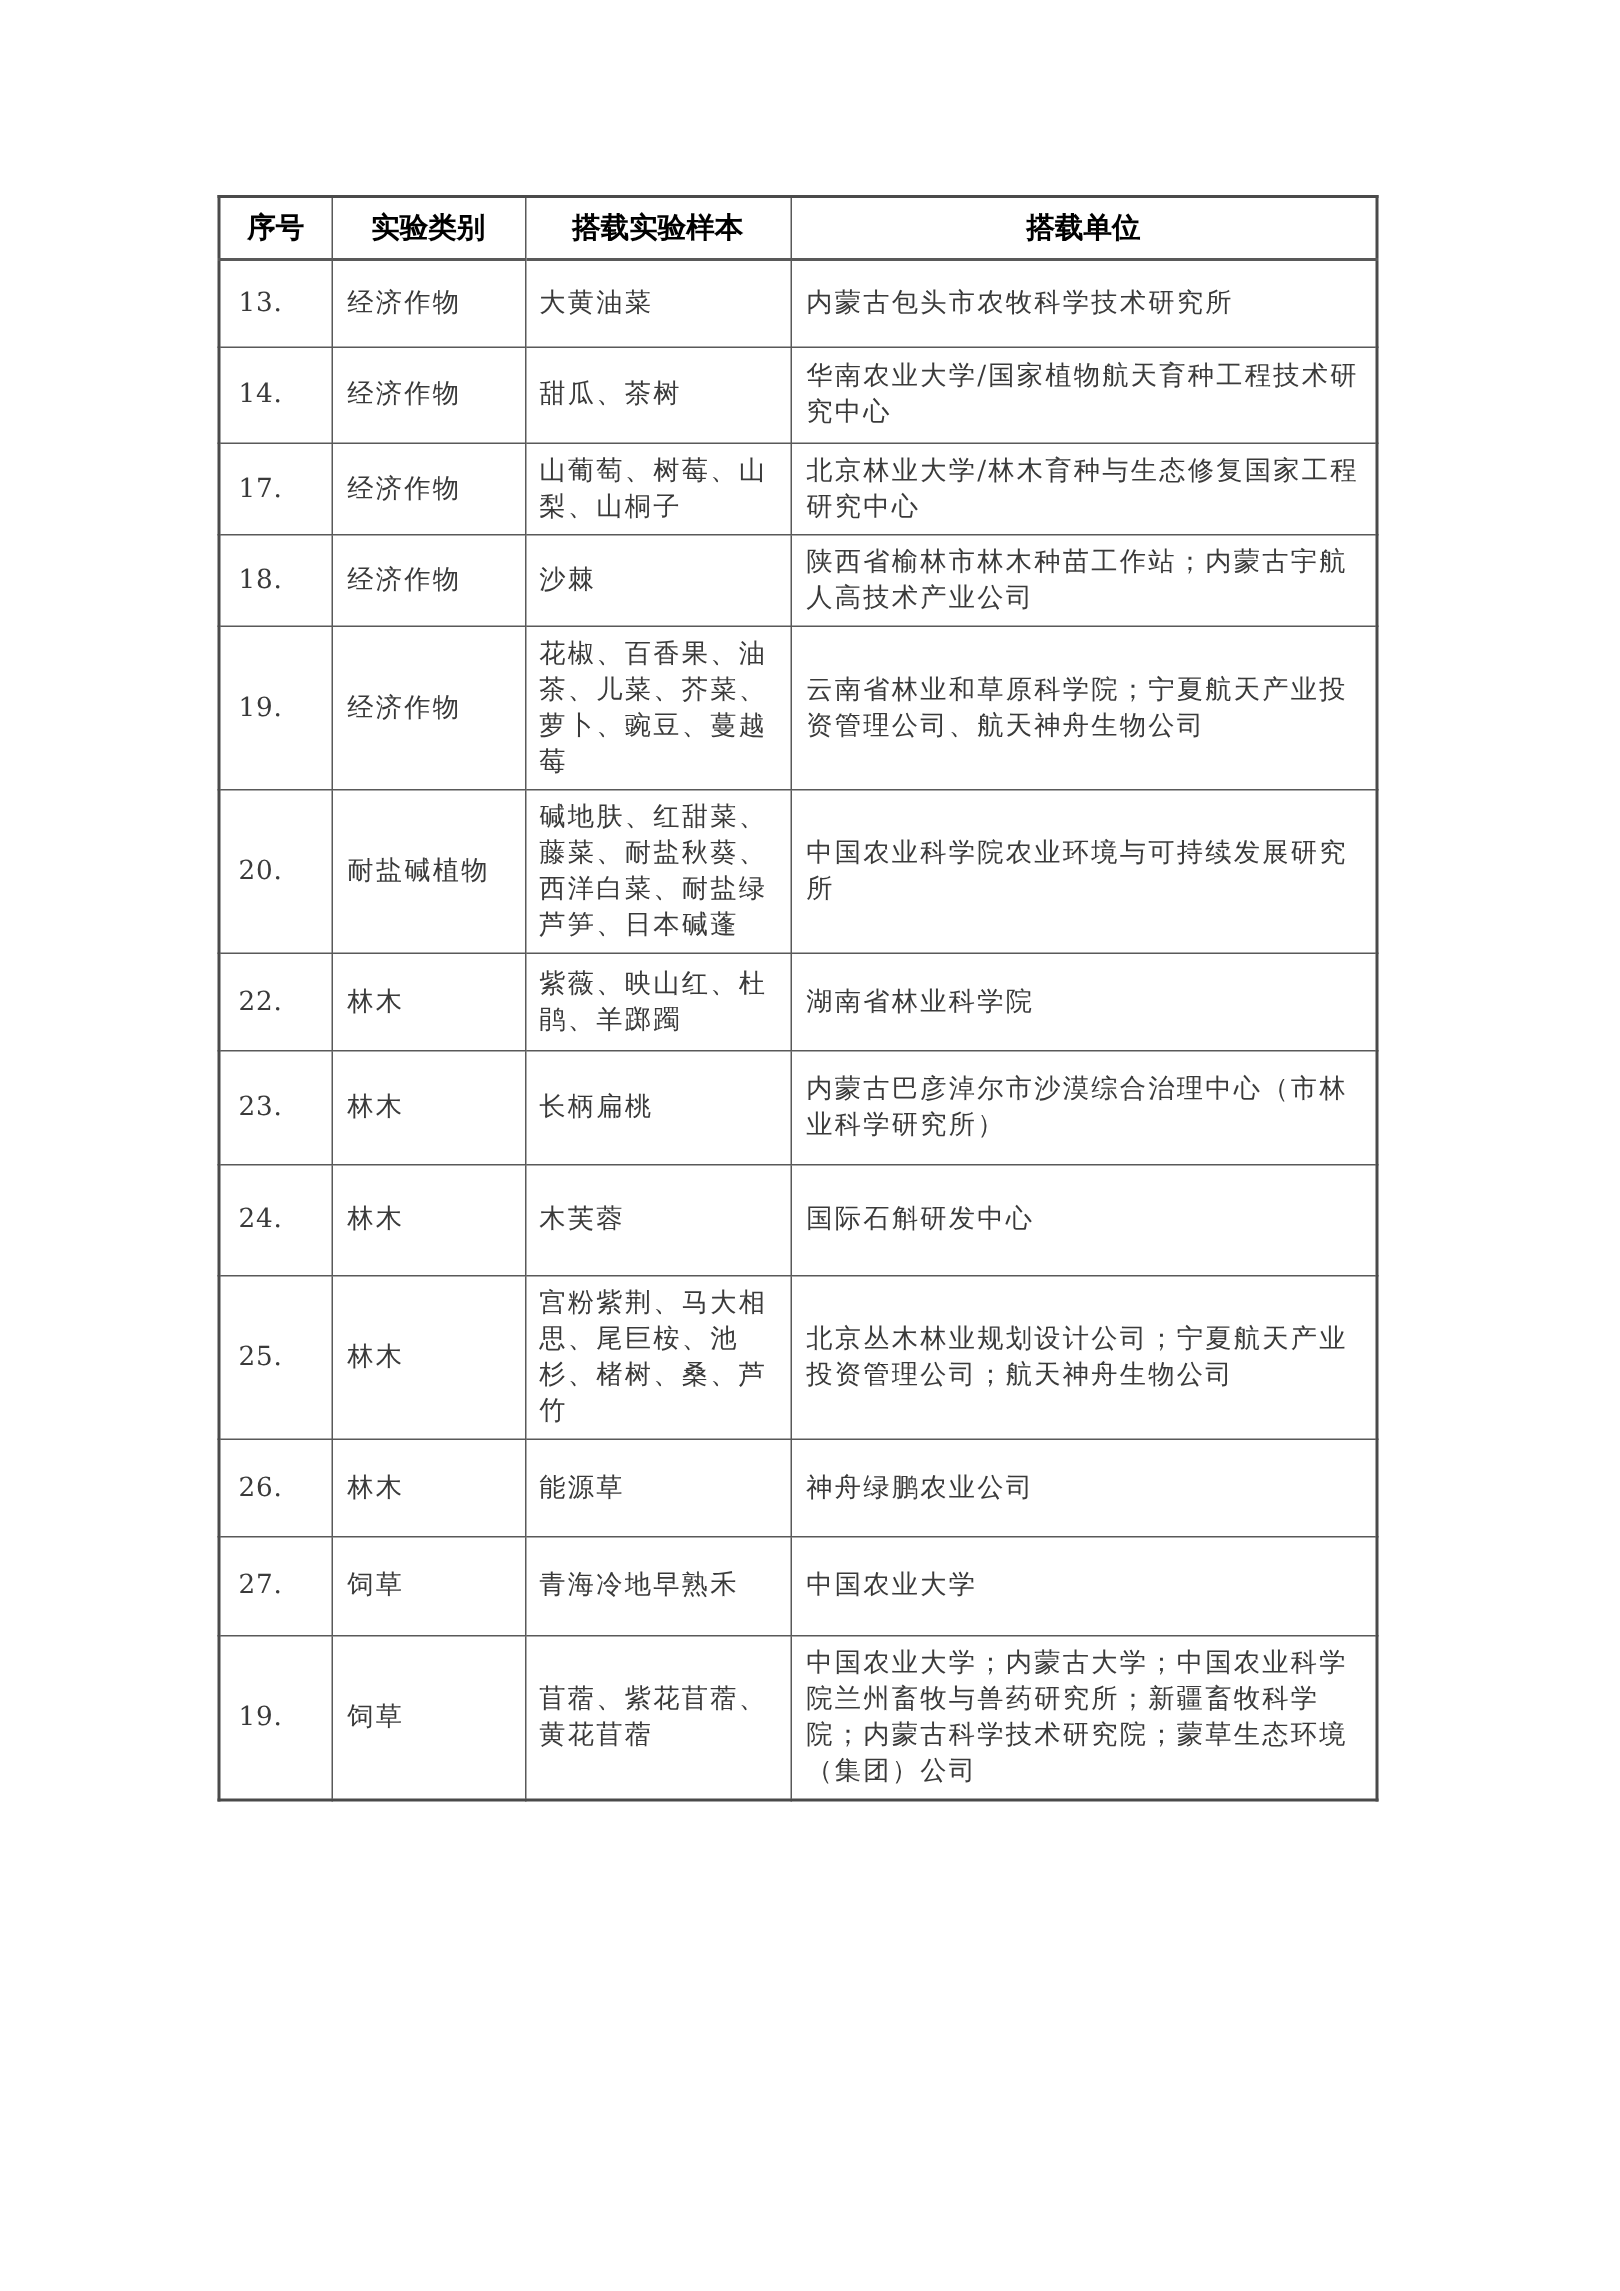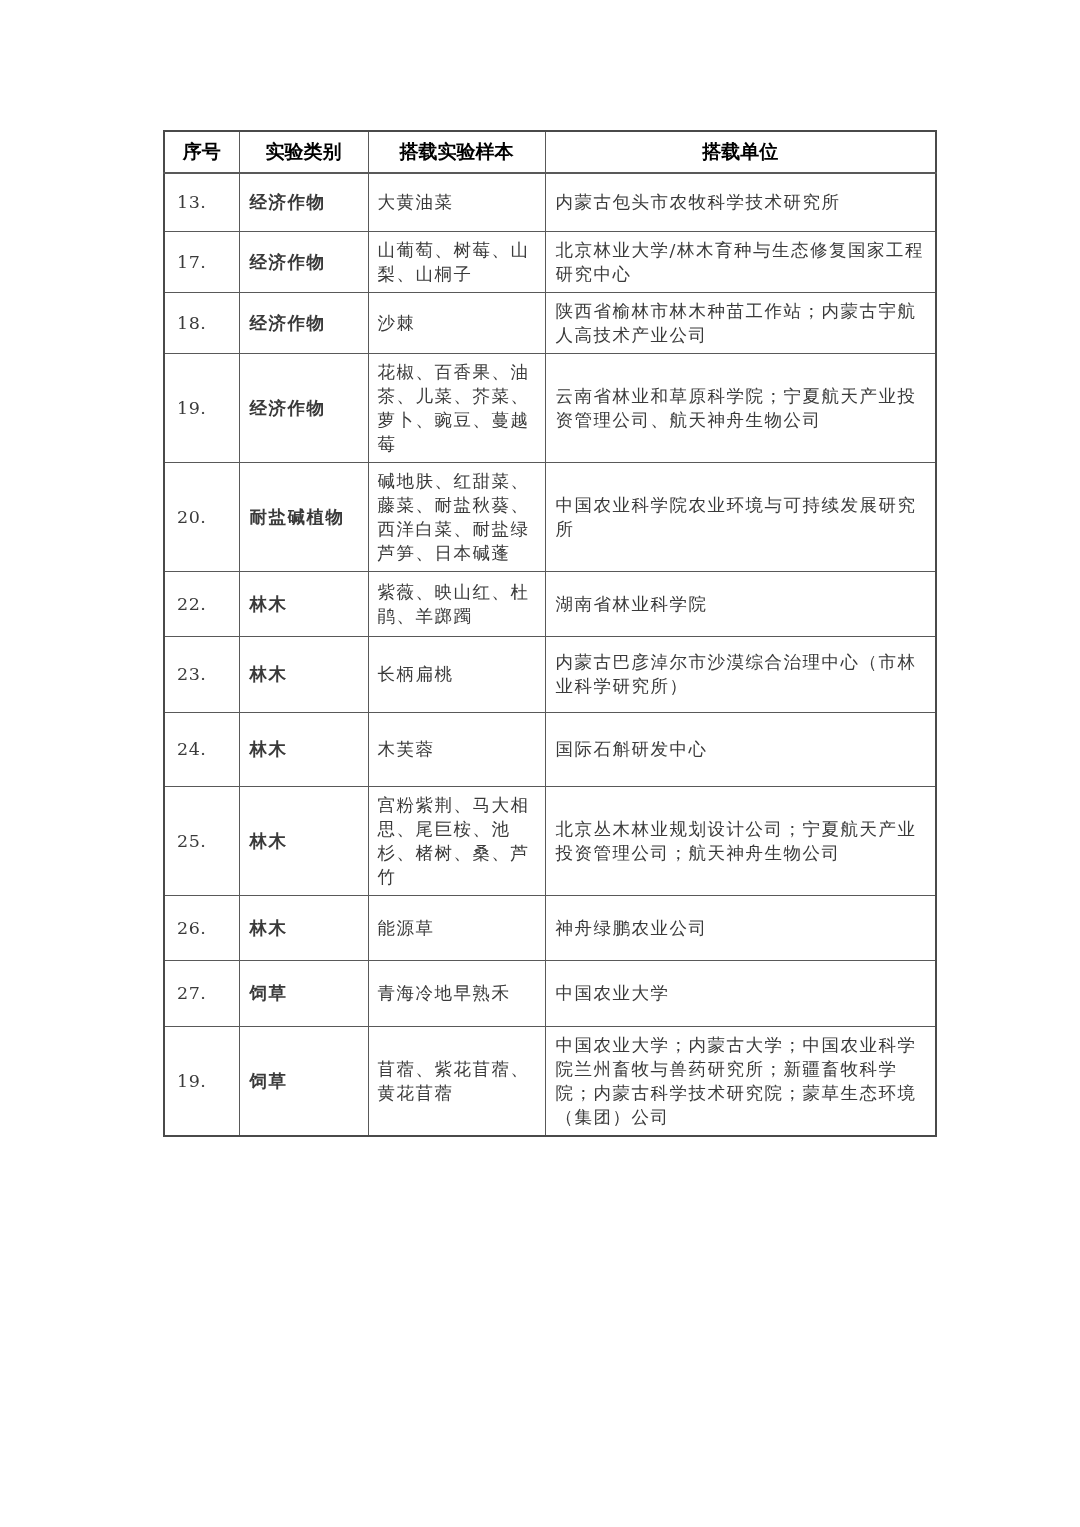--- a/index.html
+++ b/index.html
@@ -16,21 +16,21 @@
     background:var(--color-page_bg);
     font-family:"DejaVu Serif","Liberation Serif",serif;
   }
   .page{
     position:relative;
     width:1080px; height:1527px;
     overflow:hidden;
   }
   table.payload{
     position:absolute;
-    left:163px; top:130px;
+    left:145px; top:130px;
     width:772px;
     border-collapse:collapse;
     table-layout:fixed;
     border:2px solid var(--color-border_outer);
   }
   th,td{
     border:1px solid var(--color-border);
     vertical-align:middle;
     overflow:hidden;
   }
@@ -45,21 +45,21 @@
   }
   tbody td{
     font-size:17.5px;
     line-height:24px;
     letter-spacing:1.5px;
     color:var(--color-text);
     padding:6px 8px;
     text-align:left;
   }
   td.c1{ padding-left:12px; letter-spacing:0.5px; }
-  td.c2{ padding-left:10px;font-weight:bold; }
+  td.c2{ padding-left:10px; }
   td.c3{ padding-left:9px; padding-right:4px; }
   td.c4{ padding-left:10px; padding-right:6px; }
 </style>
 </head>
 <body>
 
 <div class="page">
   <table class="payload">
     <colgroup>
       <col style="width:75px">
@@ -74,20 +74,26 @@
         <th>搭载实验样本</th>
         <th>搭载单位</th>
       </tr>
     </thead>
     <tbody>
       <tr style="height:58px">
         <td class="c1">13.</td>
         <td class="c2">经济作物</td>
         <td class="c3">大黄油菜</td>
         <td class="c4">内蒙古包头市农牧科学技术研究所</td>
+      </tr>
+      <tr style="height:64px">
+        <td class="c1">14.</td>
+        <td class="c2">经济作物</td>
+        <td class="c3">甜瓜、茶树</td>
+        <td class="c4">华南农业大学/国家植物航天育种工程技术研究中心</td>
       </tr>
       <tr style="height:57px">
         <td class="c1">17.</td>
         <td class="c2">经济作物</td>
         <td class="c3">山葡萄、树莓、山梨、山桐子</td>
         <td class="c4">北京林业大学/林木育种与生态修复国家工程研究中心</td>
       </tr>
       <tr style="height:53px">
         <td class="c1">18.</td>
         <td class="c2">经济作物</td>

